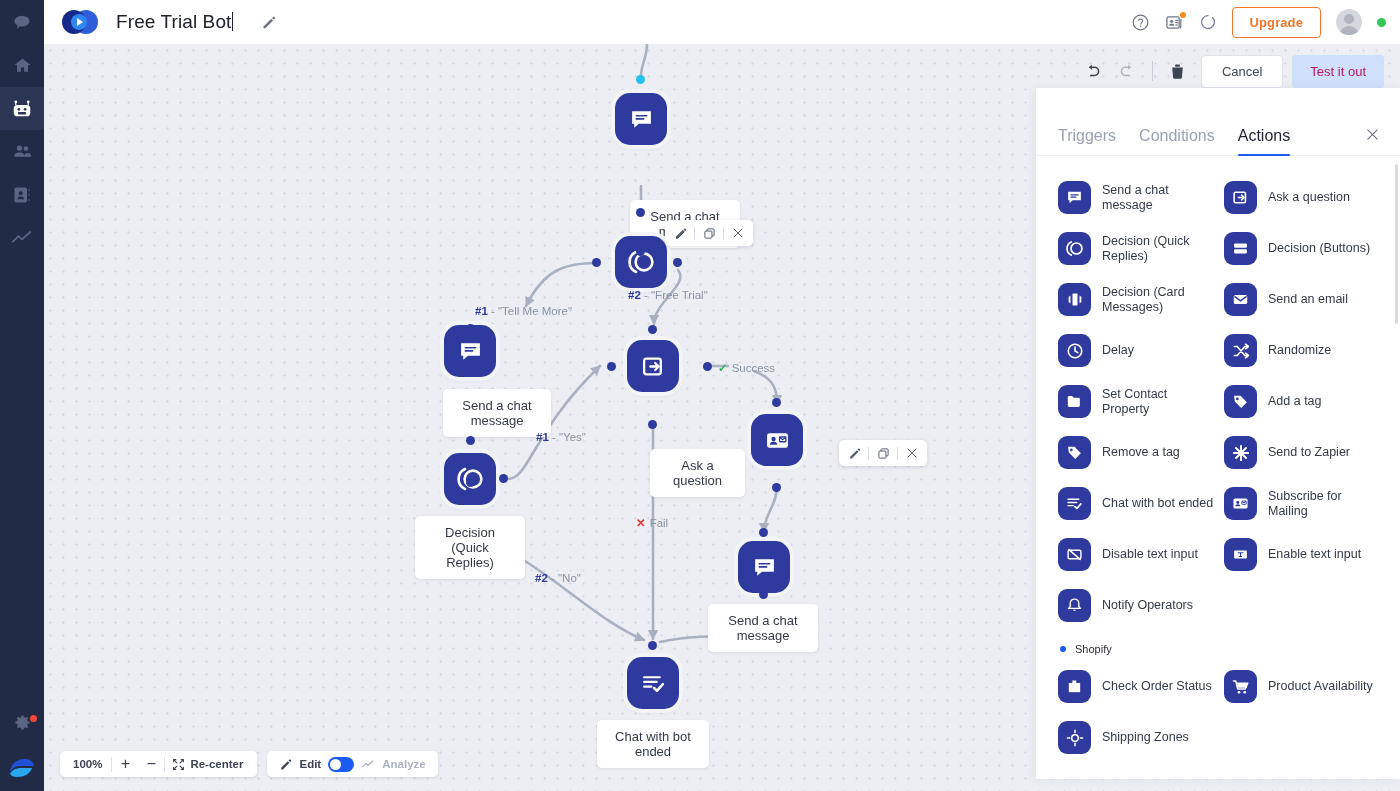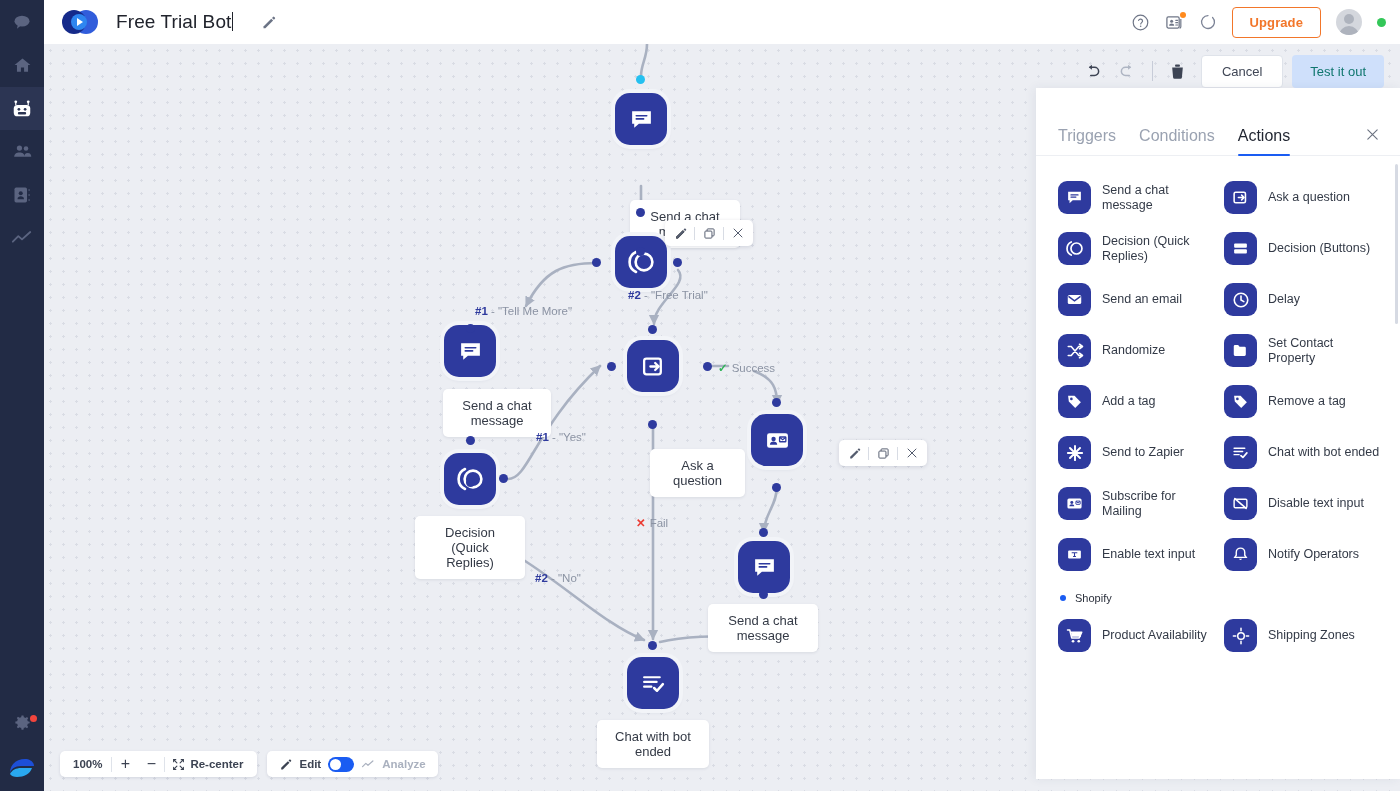--- a/index.html
+++ b/index.html
@@ -89,21 +89,21 @@
   .flow-toolbar {
     position: absolute; right: 16px; top: 10px; display: flex; align-items: center; gap: 0px; z-index: 12;
   }
   .tb-icon { width: 34px; height: 34px; display:flex; align-items:center; justify-content:center; cursor:pointer; }
   .tb-sep { width: 1px; height: 20px; background: #c7ccd8; margin: 0 8px; }
   .btn-cancel {
     background: #fff; border: 1px solid #dfe3ea; border-radius: 4px; color: #404756;
     font-size: 13px; padding: 8px 20px; cursor: pointer; margin-left: 6px;
   }
   .btn-test {
-    background: #cfe0fb; border: none; border-radius: 4px; color: #0f766e;
+    background: #cfe0fb; border: none; border-radius: 4px; color: #be185d;
     font-size: 13px; padding: 9px 18px; cursor: pointer; margin-left: 9px; font-weight: 500;
   }
   .btn-save {
     background: #1a5cf2; border: none; border-radius: 4px; color: #fff;
     font-size: 13px; padding: 9px 16px; cursor: pointer; margin-left: 9px; display: flex; align-items: center; font-weight: 500;
   }
   .btn-save .lbl { padding-right: 13px; }
   .btn-save .divider { width: 1px; height: 18px; background: rgba(255,255,255,.38); }
   .btn-save .chev { padding: 0 7px 0 11px; display:flex; align-items:center; }
 
@@ -595,20 +595,31 @@
             <svg width="17" height="17" viewBox="0 0 24 24">
                 <rect x="3" y="5" width="18" height="6" rx="1.3" fill="#fff"></rect>
                 <rect x="3" y="13" width="18" height="6" rx="1.3" fill="#fff"></rect>
               </svg>
           </span>
           <span class="act-lbl">Decision (Buttons)</span>
         </div>
 
         <div class="act">
           <span class="act-icon">
+            <svg width="18" height="17" viewBox="0 0 24 24">
+                <rect x="8.5" y="3.5" width="7" height="17" rx="1.2" fill="#fff"></rect>
+                <path d="M5.6 6.5 v11 l-2.6-2 v-7 Z" fill="#fff"></path>
+                <path d="M18.4 6.5 v11 l2.6-2 v-7 Z" fill="#fff"></path>
+              </svg>
+          </span>
+          <span class="act-lbl">Decision (Card
+Messages)</span>
+        </div>
+        <div class="act">
+          <span class="act-icon">
             <svg width="17" height="17" viewBox="0 0 24 24">
                 <rect x="2.5" y="5.5" width="19" height="13" rx="2.2" fill="#fff"></rect>
                 <path d="M3.5 7.5 L12 14 L20.5 7.5" fill="none" stroke="#2e3a9e" stroke-width="2"></path>
               </svg>
           </span>
           <span class="act-lbl">Send an email</span>
         </div>
 
         <div class="act">
           <span class="act-icon">
@@ -721,20 +732,29 @@
       </div>
 
       <div class="sec-head">
         <span class="sec-dot"></span>
         <span class="sec-title">Shopify</span>
       </div>
 
       <div class="grid2">
         <div class="act">
           <span class="act-icon">
+            <svg width="17" height="17" viewBox="0 0 24 24">
+                <path d="M4 7 h16 v13 H4 Z" fill="#fff"></path>
+                <path d="M9 3.5 h5.5 v5 L12 6.6 L9 8.5 Z" fill="#fff"></path>
+              </svg>
+          </span>
+          <span class="act-lbl">Check Order Status</span>
+        </div>
+        <div class="act">
+          <span class="act-icon">
             <svg width="18" height="18" viewBox="0 0 24 24">
                 <path d="M2 4 h3 l2.6 10.5 h10 L21 7 H6" fill="none" stroke="#fff" stroke-width="2" stroke-linecap="round" stroke-linejoin="round"></path>
                 <rect x="7" y="7.5" width="13" height="5.5" fill="#fff"></rect>
                 <circle cx="9.4" cy="19" r="1.8" fill="#fff"></circle>
                 <circle cx="17" cy="19" r="1.8" fill="#fff"></circle>
               </svg>
           </span>
           <span class="act-lbl">Product Availability</span>
         </div>
 

